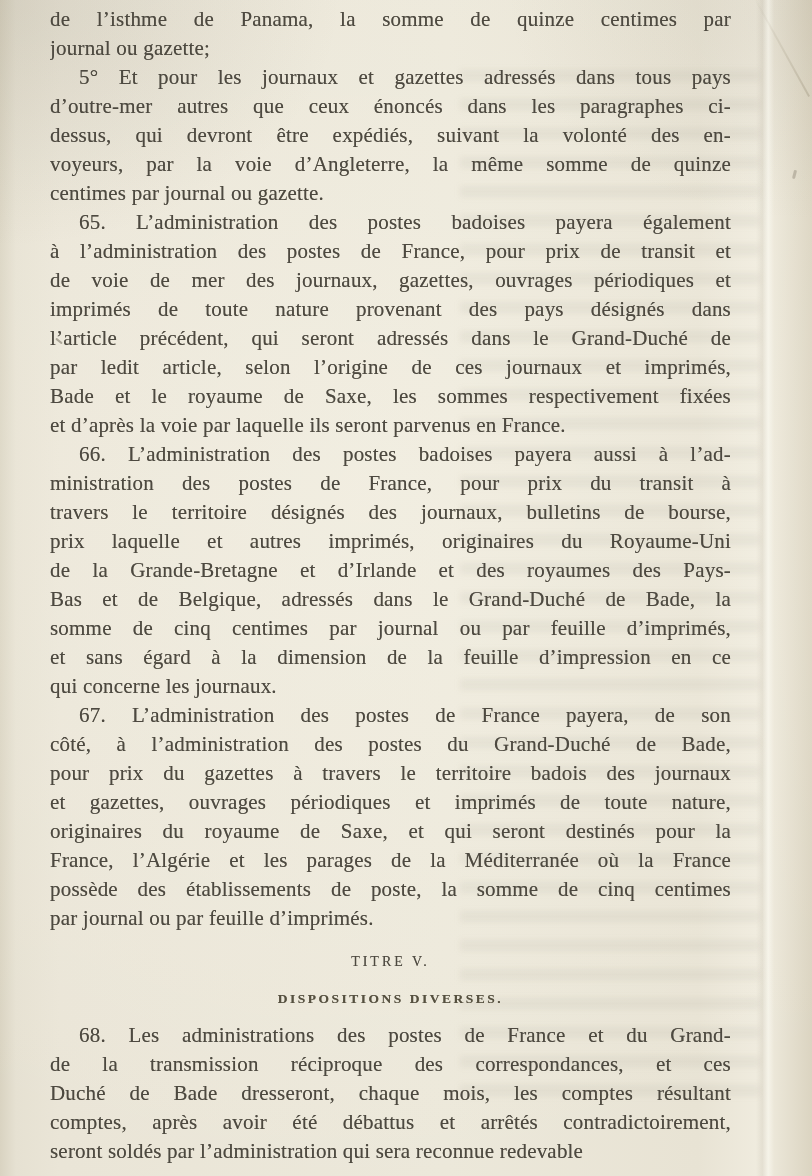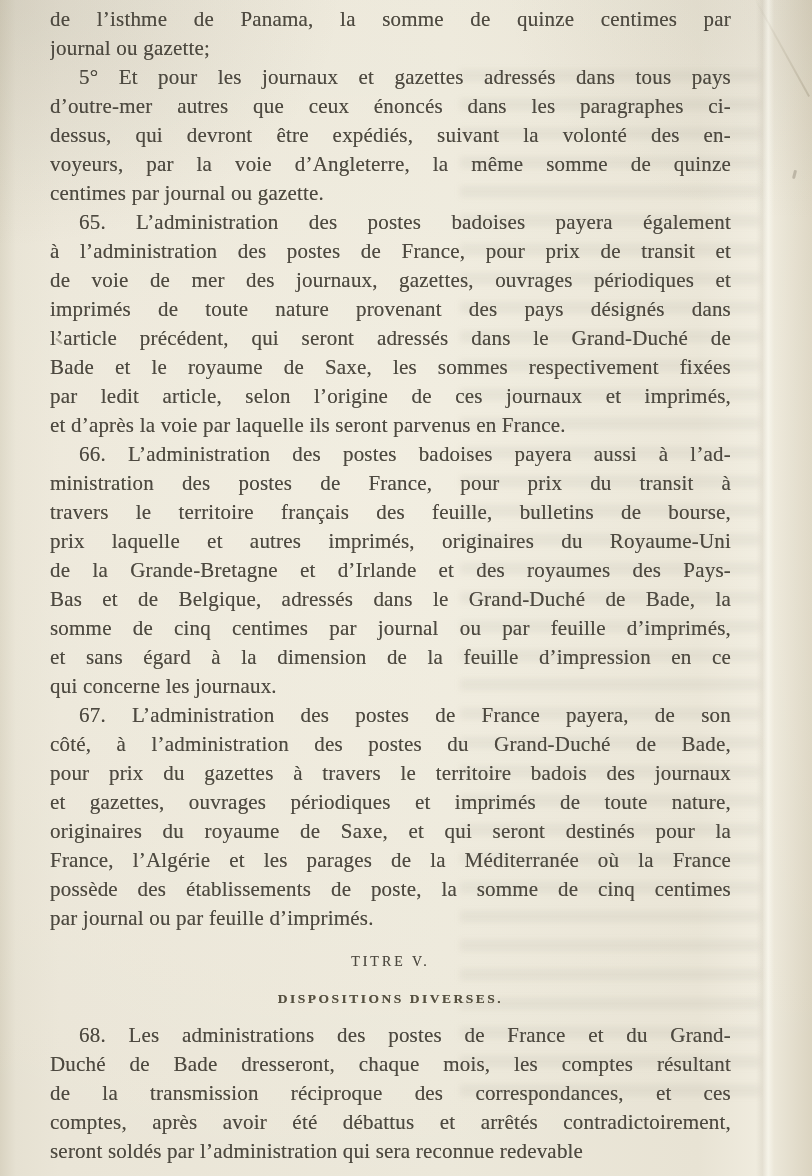--- a/index.html
+++ b/index.html
@@ -145,28 +145,28 @@
         <div class="line">dessus, qui devront être expédiés, suivant la volonté des en-</div>
         <div class="line">voyeurs, par la voie d’Angleterre, la même somme de quinze</div>
         <div class="line last">centimes par journal ou gazette.</div>
       </div>
       <div class="paragraph">
         <div class="line indent">65. L’administration des postes badoises payera également</div>
         <div class="line">à l’administration des postes de France, pour prix de transit et</div>
         <div class="line">de voie de mer des journaux, gazettes, ouvrages périodiques et</div>
         <div class="line">imprimés de toute nature provenant des pays désignés dans</div>
         <div class="line">l’article précédent, qui seront adressés dans le Grand-Duché de</div>
+        <div class="line">par ledit article, selon l’origine de ces journaux et imprimés,</div>
         <div class="line">Bade et le royaume de Saxe, les sommes respectivement fixées</div>
-        <div class="line">par ledit article, selon l’origine de ces journaux et imprimés,</div>
         <div class="line last">et d’après la voie par laquelle ils seront parvenus en France.</div>
       </div>
       <div class="paragraph">
         <div class="line indent">66. L’administration des postes badoises payera aussi à l’ad-</div>
         <div class="line">ministration des postes de France, pour prix du transit à</div>
-        <div class="line">travers le territoire français des feuille, bulletins de bourse,</div>
+        <div class="line">travers le territoire désignés des journaux, bulletins de bourse,</div>
         <div class="line">prix laquelle et autres imprimés, originaires du Royaume-Uni</div>
         <div class="line">de la Grande-Bretagne et d’Irlande et des royaumes des Pays-</div>
         <div class="line">Bas et de Belgique, adressés dans le Grand-Duché de Bade, la</div>
         <div class="line">somme de cinq centimes par journal ou par feuille d’imprimés,</div>
         <div class="line">et sans égard à la dimension de la feuille d’impression en ce</div>
         <div class="line last">qui concerne les journaux.</div>
       </div>
       <div class="paragraph">
         <div class="line indent">67. L’administration des postes de France payera, de son</div>
         <div class="line">côté, à l’administration des postes du Grand-Duché de Bade,</div>
@@ -174,19 +174,19 @@
         <div class="line">et gazettes, ouvrages périodiques et imprimés de toute nature,</div>
         <div class="line">originaires du royaume de Saxe, et qui seront destinés pour la</div>
         <div class="line">France, l’Algérie et les parages de la Méditerranée où la France</div>
         <div class="line">possède des établissements de poste, la somme de cinq centimes</div>
         <div class="line last">par journal ou par feuille d’imprimés.</div>
       </div>
       <div class="heading">TITRE V.</div>
       <div class="subheading">DISPOSITIONS DIVERSES.</div>
       <div class="paragraph after-subheading">
         <div class="line indent">68. Les administrations des postes de France et du Grand-</div>
+        <div class="line">de la transmission réciproque des correspondances, et ces</div>
         <div class="line">Duché de Bade dresseront, chaque mois, les comptes résultant</div>
-        <div class="line">de la transmission réciproque des correspondances, et ces</div>
         <div class="line">comptes, après avoir été débattus et arrêtés contradictoirement,</div>
         <div class="line last">seront soldés par l’administration qui sera reconnue redevable</div>
       </div>
     </div>
 </div>
 
 </body></html>

